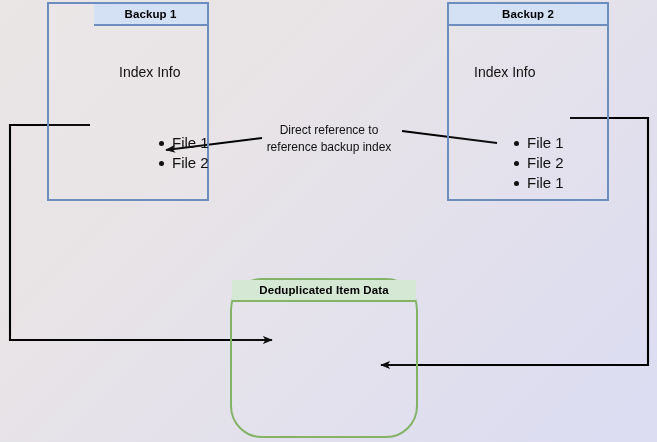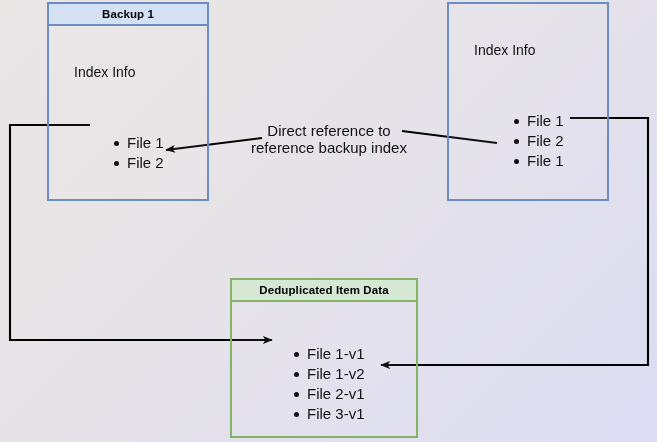--- a/index.html
+++ b/index.html
@@ -75,21 +75,21 @@
   
   .box.green {
     border-color: #82b366;
   }
   .box.green .box-header {
     border-bottom-color: #82b366;
     background: #d5e8d4;
   }
   .note {
     position: absolute;
-    font-size: 15px;
+    font-size: 12px;
     line-height: 17px;
     color: #111;
     text-align: center;
     white-space: nowrap;
   }
   svg.edges {
     position: absolute;
     left: 0;
     top: 0;
     width: 657px;
@@ -112,52 +112,45 @@
 
     <path d="M 90 125 L 10 125 L 10 340 L 272 340" fill="none" stroke="#000" stroke-width="2.1" marker-end="url(#arrowhead)"></path>
 
     <path d="M 570 118 L 648 118 L 648 365 L 381 365" fill="none" stroke="#000" stroke-width="2.1" marker-end="url(#arrowhead)"></path>
 
     <path d="M 402 131 L 497 143" fill="none" stroke="#000" stroke-width="2.1"></path>
 
     <path d="M 262 138 L 166 150" fill="none" stroke="#000" stroke-width="2.1" marker-end="url(#arrowhead)"></path>
   </svg>
 
-  <div class="box" style="left:47px; top:2px; width:162px; height:199px;">
+  <div class="box" style="left:47px; top:2px; width:162px; height:199px;padding-left:45px;">
     <div class="box-header">Backup 1</div>
     <div class="box-body">
       <div class="box-subtitle" style="left:25px; top:38px;">Index Info</div>
       <ul class="file-list" style="left:47px; top:93px;">
         <li>File 1</li>
         <li>File 2</li>
       </ul>
     </div>
   </div>
 
   <div class="box" style="left:447px; top:2px; width:162px; height:199px;">
+    <div class="box-header">Backup 2</div>
     <div class="box-body">
       <div class="box-subtitle" style="left:25px; top:38px;">Index Info</div>
       <ul class="file-list" style="left:47px; top:93px;">
         <li>File 1</li>
         <li>File 2</li>
         <li>File 1</li>
       </ul>
     </div>
   </div>
 
-  <div class="box green" style="left:230px; top:278px; width:188px; height:160px;">
+  <div class="box green" style="left:230px; top:278px; width:188px; height:160px;border-radius:32px;">
     <div class="box-header">Deduplicated Item Data</div>
-    <div class="box-body">
-      <ul class="file-list" style="left:44px; top:28px;">
-        <li>File 1-v1</li>
-        <li>File 1-v2</li>
-        <li>File 2-v1</li>
-        <li>File 3-v1</li>
-      </ul>
-    </div>
   </div>
 
   <div class="note" style="left:249px; top:122px; width:160px;">
     <div>Direct reference to</div>
     <div>reference backup index</div>
   </div>
 
 </div>
 
 </body></html>

